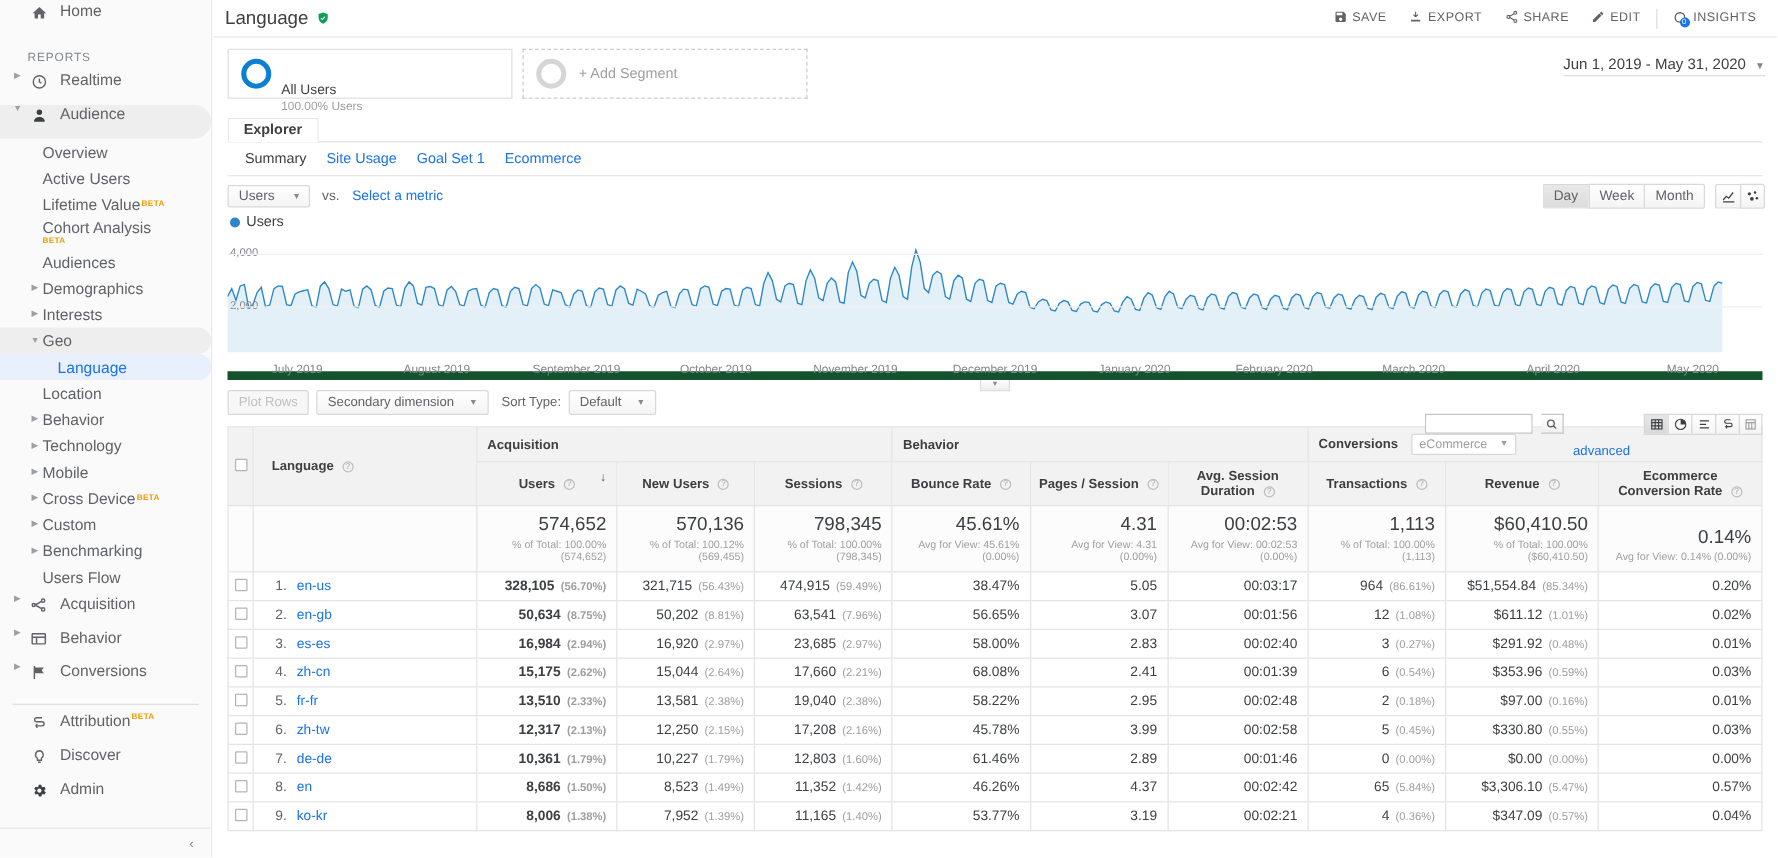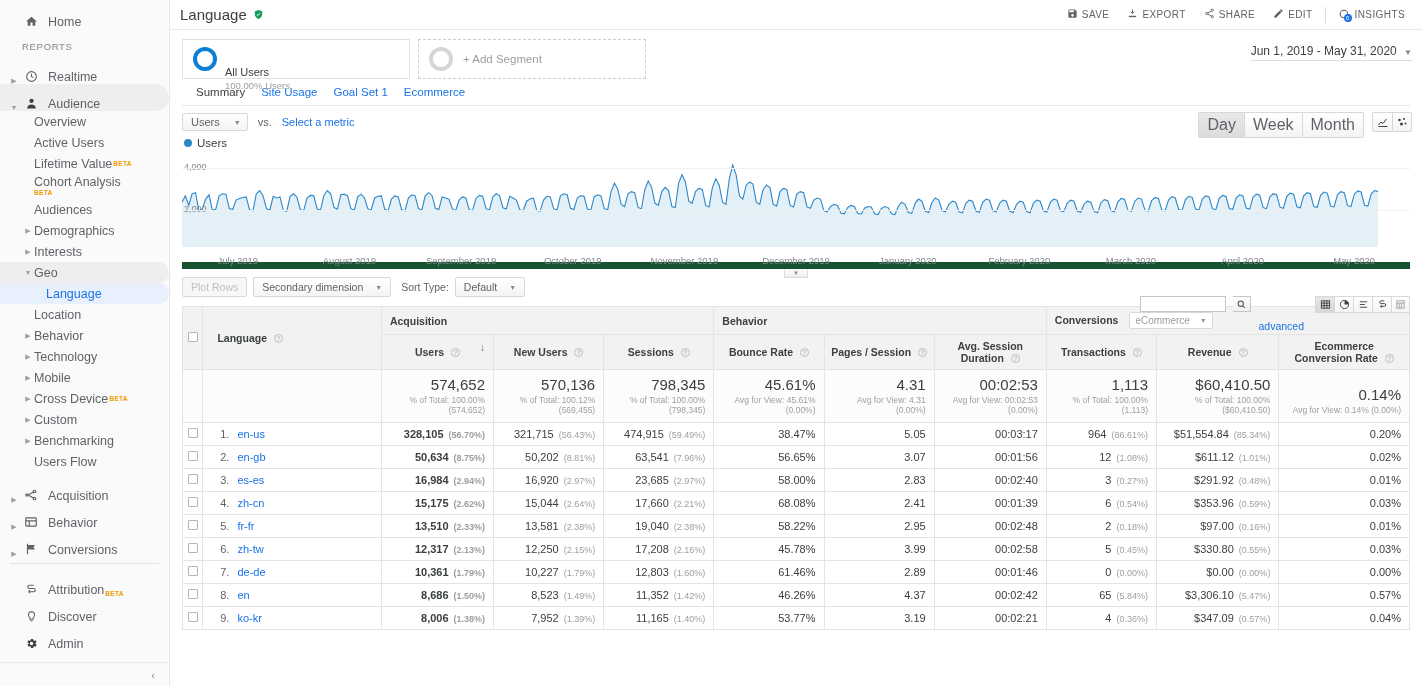--- a/index.html
+++ b/index.html
@@ -11,21 +11,21 @@
   }
   .app { display: flex; width: 1422px; height: 686px; }
 
   
   .sidebar {
     width: 170px; height: 686px; flex: 0 0 170px;
     background: #fafafa; border-right: 1px solid #e8e8e8;
     position: relative; overflow: hidden;
   }
   .nav-item {
-    display: flex; align-items: flex-end;
+    display: flex; align-items: flex-start;
     height: 27px; padding-left: 8px;
     font-size: 12.5px; color: #5f6368;
     cursor: pointer; position: relative;
   }
   .nav-item.selected-top { background: #eeeeee; border-radius: 0 14px 14px 0; }
   .arrow {
     width: 12px; flex: 0 0 12px; font-size: 7px;
     color: #9aa0a6; text-align: center; line-height: 1;
   }
   .nav-icon {
@@ -122,21 +122,21 @@
     border: 1px solid #d8d8d8; background: linear-gradient(#fff,#f4f4f4);
     border-radius: 2px; padding: 2px 6px 2px 8px; font-size: 11px; color: #5f6368;
     display: flex; align-items: center; gap: 14px; cursor: pointer; min-width: 42px;
   }
   .metric-sel .caret { font-size: 7px; color: #888; }
   .vs-label { margin-left: 10px; font-size: 11px; color: #5f6368; }
   .sel-metric { margin-left: 10px; font-size: 11px; color: #1a73e8; cursor: pointer; }
   .gran-group { position: absolute; right: 58px; top: 6px; display: flex; }
   .gran-btn {
     border: 1px solid #d8d8d8; border-right: none;
-    background: linear-gradient(#fff,#f4f4f4); font-size: 16px; color: #5f6368;
+    background: linear-gradient(#fff,#f4f4f4); font-size: 11px; color: #5f6368;
     padding: 3px 8px; cursor: pointer;
   }
   .gran-btn:first-child { border-radius: 2px 0 0 2px; background: linear-gradient(#e8e8e8,#dcdcdc); }
   .gran-btn:last-child { border-right: 1px solid #d8d8d8; border-radius: 0 2px 2px 0; }
   .charttype-group { position: absolute; right: 10px; top: 6px; display: flex; }
   .ct-btn {
     border: 1px solid #d8d8d8; background: linear-gradient(#fff,#f4f4f4);
     width: 20px; height: 20px; display: flex; align-items: center; justify-content: center;
     cursor: pointer;
   }
@@ -487,20 +487,23 @@
       <div class="seg-box dashed">
         <div class="ring grey"></div>
         <div class="seg-add">+ Add Segment</div>
       </div>
       <div class="daterange">
         <span>Jun 1, 2019 - May 31, 2020</span>
         <span class="caret">▼</span>
       </div>
     </div>
 
+    <div class="explorer-tabs">
+      <div class="exp-tab">Explorer</div>
+    </div>
     <div class="subtabs">
       <div class="subtab active">Summary</div>
       <div class="subtab">Site Usage</div>
       <div class="subtab">Goal Set 1</div>
       <div class="subtab">Ecommerce</div>
     </div>
 
     <div class="metric-row">
       <div class="metric-sel">
         <span>Users</span>

